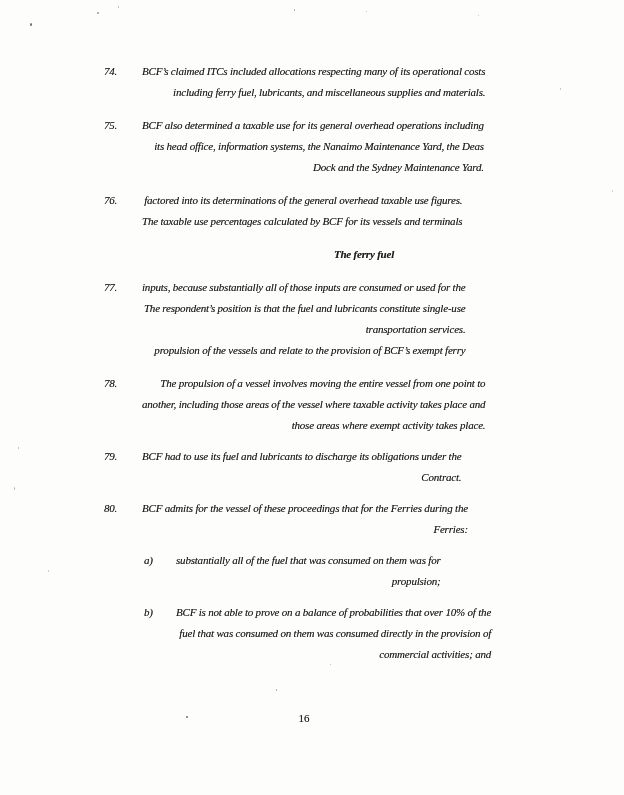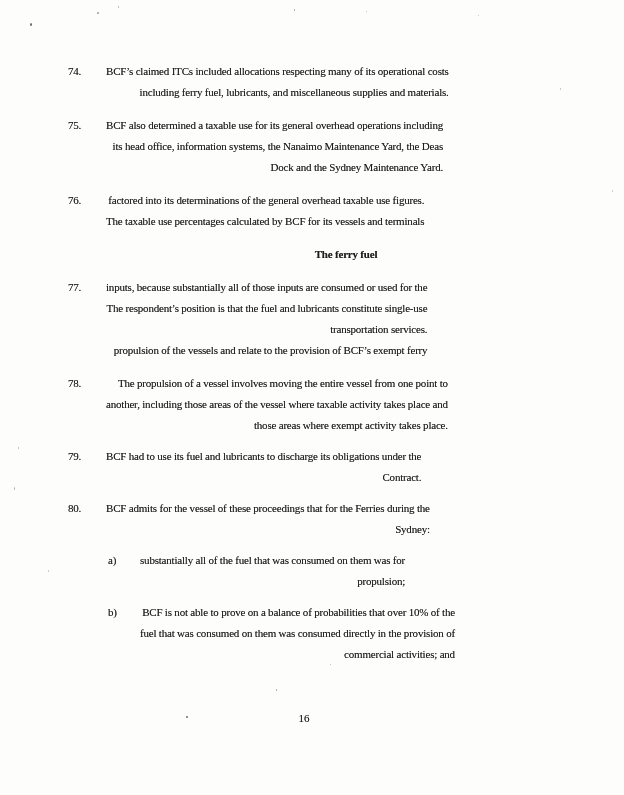--- a/index.html
+++ b/index.html
@@ -8,22 +8,22 @@
     width:624px; height:795px;
     background:#fdfdfc;
     overflow:hidden;
     font-family:"Liberation Serif", serif;
     color:#1e1e1e;
     text-shadow:0 0 0.4px rgba(20,20,20,0.55);
   }
   .content {
     position:absolute; top:61px; left:0;
     width:624px; box-sizing:border-box;
-    padding-left:68px;
-    font-size:11px; letter-spacing:-0.2px;
+    padding-left:104px;
+    font-size:11px; letter-spacing:-0.2px;font-style:italic;
   }
   .para { display:flex; margin-bottom:12px; }
   .para.tight { margin-bottom:10px; }
   .num { flex:none; width:38px; line-height:21px; }
   .sub { margin-left:40px; }
   .subnum { flex:none; width:32px; line-height:21px; }
   .ptext { flex:none; }
   .line { white-space:nowrap; line-height:21px; height:21px;text-align:right; }
   .heading {
     font-weight:bold; font-size:11px;
@@ -96,21 +96,21 @@
       <div class="ptext">
         <div class="line">BCF had to use its fuel and lubricants to discharge its obligations under the</div>
         <div class="line">Contract.</div>
       </div>
     </div>
 
     <div class="para tight">
       <span class="num">80.</span>
       <div class="ptext">
         <div class="line">BCF admits for the vessel of these proceedings that for the Ferries during the</div>
-        <div class="line">Sydney:</div>
+        <div class="line">Ferries:</div>
       </div>
     </div>
 
     <div class="para sub tight">
       <span class="subnum">a)</span>
       <div class="ptext">
         <div class="line">substantially all of the fuel that was consumed on them was for</div>
         <div class="line">propulsion;</div>
       </div>
     </div>

